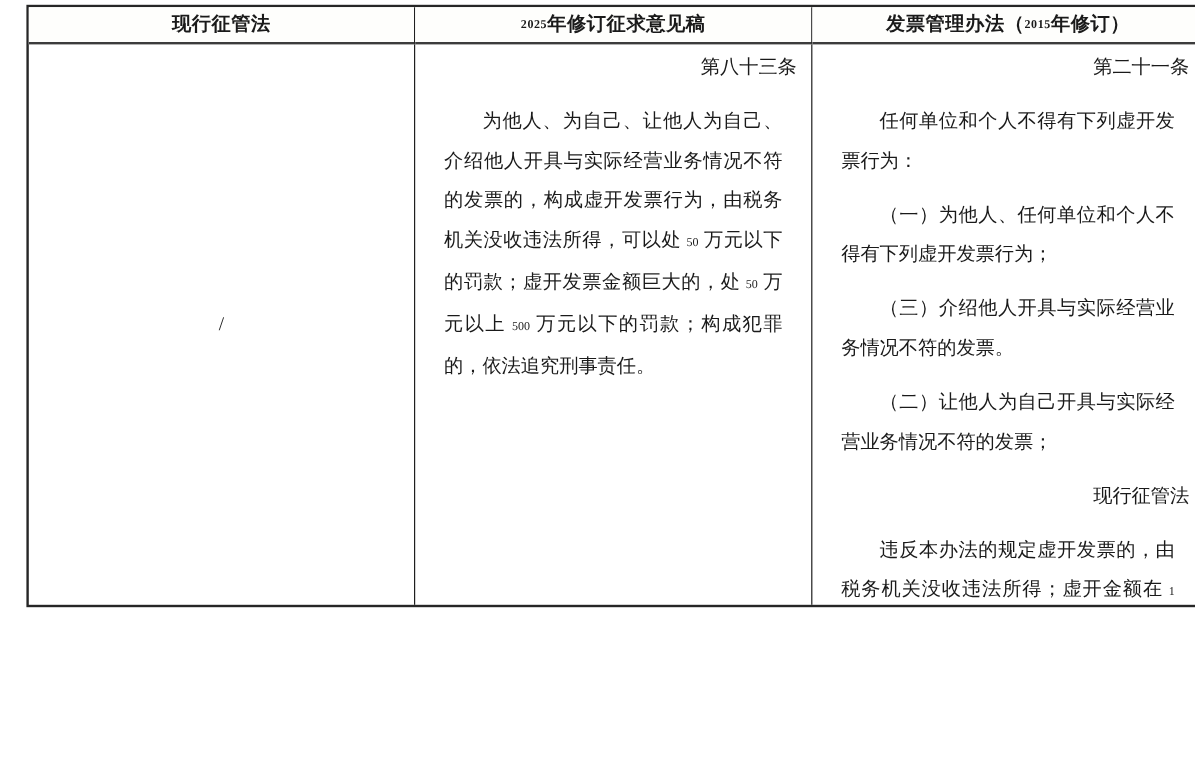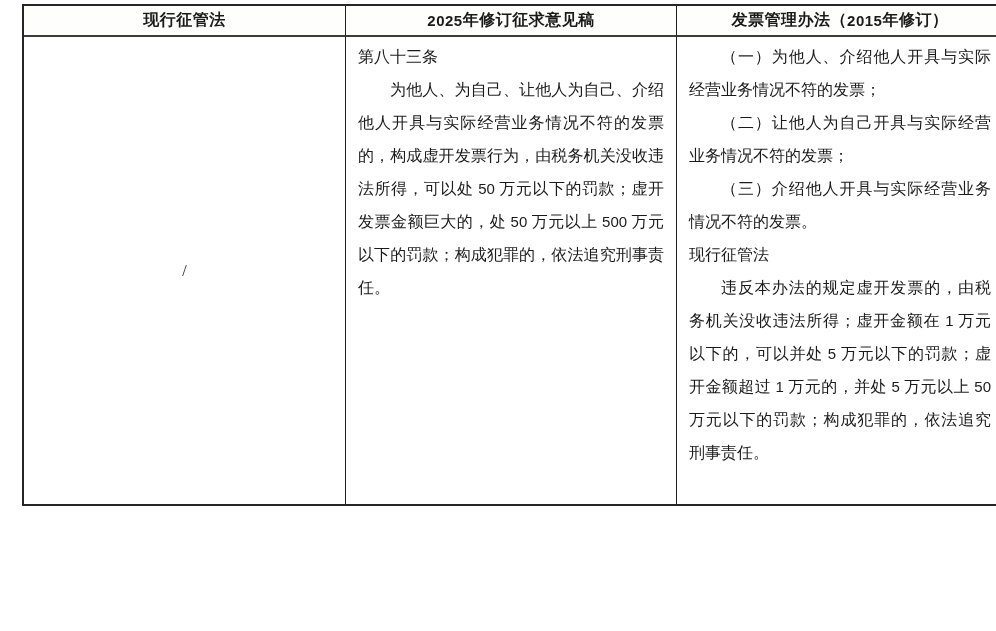--- a/index.html
+++ b/index.html
@@ -54,34 +54,34 @@
     font-size: 16px;
     line-height: 33px;
   }
   .body-cell.empty-cell {
     display: flex;
     align-items: center;
     justify-content: center;
     padding: 0;
   }
   .clause-heading {
-    text-align: left;
+    text-align: right;
     margin: 0;
   }
   .clause-para {
     text-align: justify;
     text-indent: 2em;
-    margin: 0;
+    margin: 12px;
   }
   .slash {
     font-size: 16px;
   }
   .num {
-    font-family: Liberation Sans, sans-serif;
-    font-size: 15px;
+    font-family: Liberation Serif, serif;
+    font-size: 10px;
   }
 </style>
 </head>
 <body>
 
 <div class="page">
   <div class="law-table">
 
     <div class="cell header-cell">现行征管法</div>
     <div class="cell header-cell"><span class="num">2025</span> 年修订征求意见稿</div>
@@ -90,21 +90,23 @@
     <div class="cell body-cell empty-cell">
       <span class="slash">/</span>
     </div>
 
     <div class="cell body-cell">
       <p class="clause-heading">第八十三条</p>
       <p class="clause-para">为他人、为自己、让他人为自己、介绍他人开具与实际经营业务情况不符的发票的，构成虚开发票行为，由税务机关没收违法所得，可以处 <span class="num">50</span> 万元以下的罚款；虚开发票金额巨大的，处 <span class="num">50</span> 万元以上 <span class="num">500</span> 万元以下的罚款；构成犯罪的，依法追究刑事责任。</p>
     </div>
 
     <div class="cell body-cell last">
-      <p class="clause-para">（一）为他人、介绍他人开具与实际经营业务情况不符的发票；</p>
+      <p class="clause-heading">第二十一条</p>
+      <p class="clause-para">任何单位和个人不得有下列虚开发票行为：</p>
+      <p class="clause-para">（一）为他人、任何单位和个人不得有下列虚开发票行为；</p>
+      <p class="clause-para">（三）介绍他人开具与实际经营业务情况不符的发票。</p>
       <p class="clause-para">（二）让他人为自己开具与实际经营业务情况不符的发票；</p>
-      <p class="clause-para">（三）介绍他人开具与实际经营业务情况不符的发票。</p>
       <p class="clause-heading">现行征管法</p>
       <p class="clause-para">违反本办法的规定虚开发票的，由税务机关没收违法所得；虚开金额在 <span class="num">1</span> 万元以下的，可以并处 <span class="num">5</span> 万元以下的罚款；虚开金额超过 <span class="num">1</span> 万元的，并处 <span class="num">5</span> 万元以上 <span class="num">50</span> 万元以下的罚款；构成犯罪的，依法追究刑事责任。</p>
     </div>
 
   </div>
 </div>
 
 </body></html>

